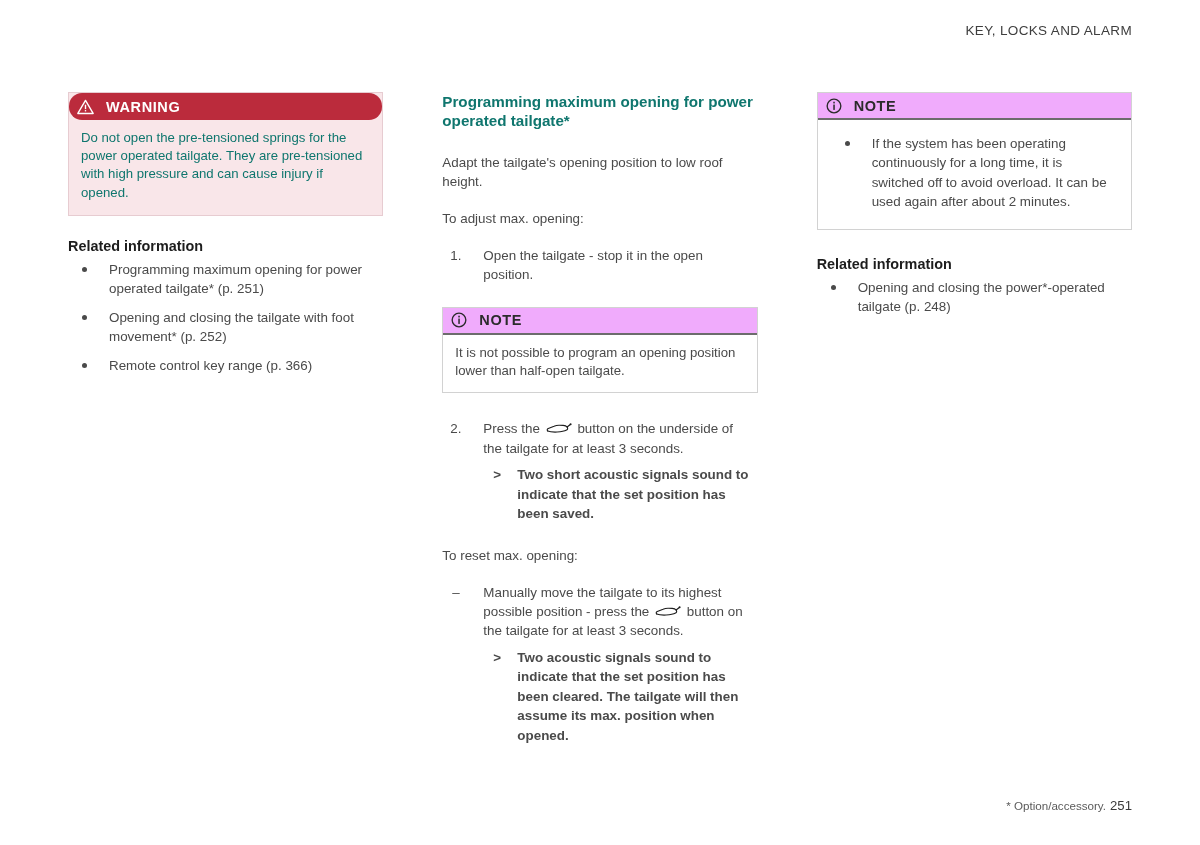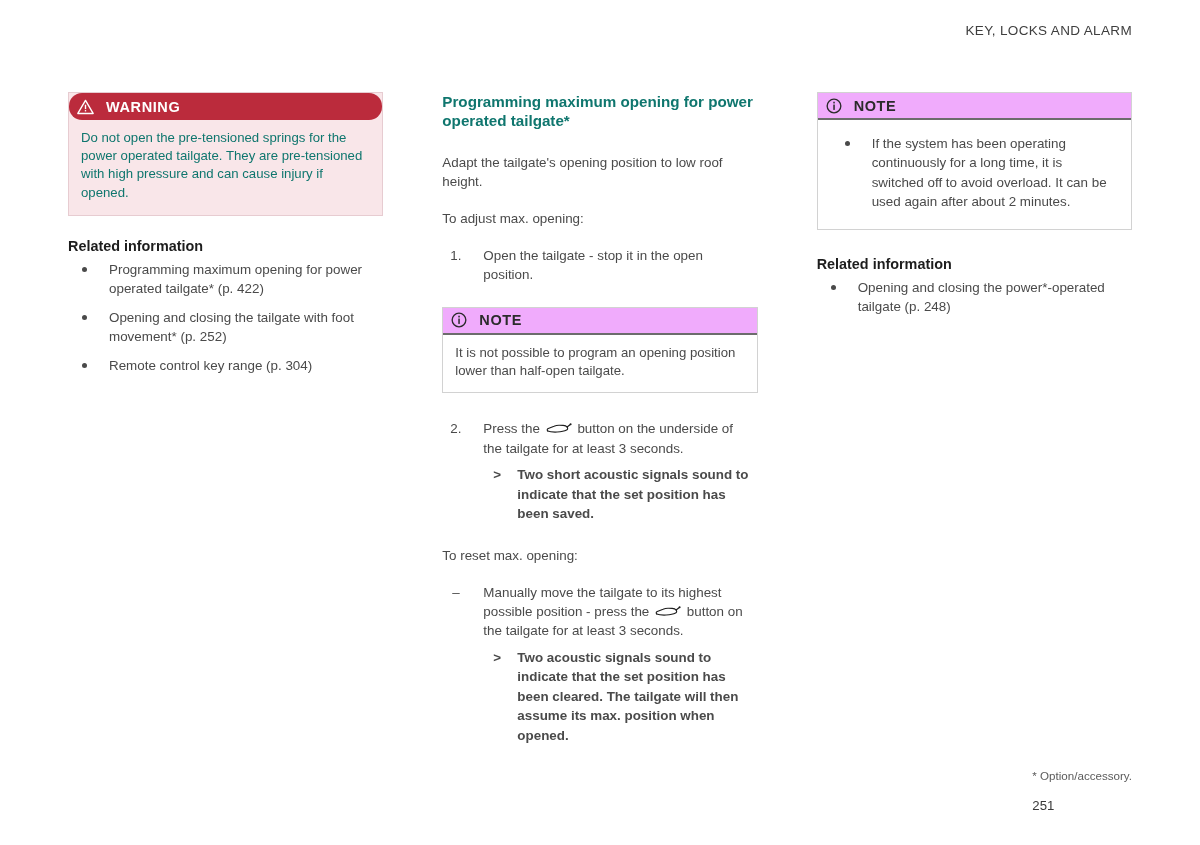--- a/index.html
+++ b/index.html
@@ -204,24 +204,23 @@
     margin: 0 2px;
   }
 
   
   .page-footer {
     position: absolute;
     bottom: 32px;
     right: 68px;
     display: flex;
     align-items: baseline;
-    gap: 16px;
+    gap: 4px;
     font-size: 11.6px;
     color: #5b5b5b;
-    flex-direction: column;
   }
   .page-footer .pagenum {
     font-size: 13.2px;
     color: #3a3a3a;
   }
 </style>
 </head>
 <body>
 
 <div class="page">
@@ -243,23 +242,23 @@
           </span>
           <span class="label">WARNING</span>
         </div>
         <div class="warning-body">Do not open the pre-tensioned springs for the power operated tailgate. They are pre-tensioned with high pressure and can cause injury if opened.</div>
       </div>
 
       <div class="spacer-22"></div>
 
       <h3 class="rel-title">Related information</h3>
       <ul class="bullets">
-        <li>Programming maximum opening for power operated tailgate* (p. 422)</li>
+        <li>Programming maximum opening for power operated tailgate* (p. 251)</li>
         <li>Opening and closing the tailgate with foot movement* (p. 252)</li>
-        <li>Remote control key range (p. 304)</li>
+        <li>Remote control key range (p. 366)</li>
       </ul>
     </div>
 
     <div class="col col-mid">
 
       <h2 class="section-title">Programming maximum opening for power operated tailgate*</h2>
 
       <p class="body">Adapt the tailgate's opening position to low roof height.</p>
 
       <div class="spacer-18"></div>

